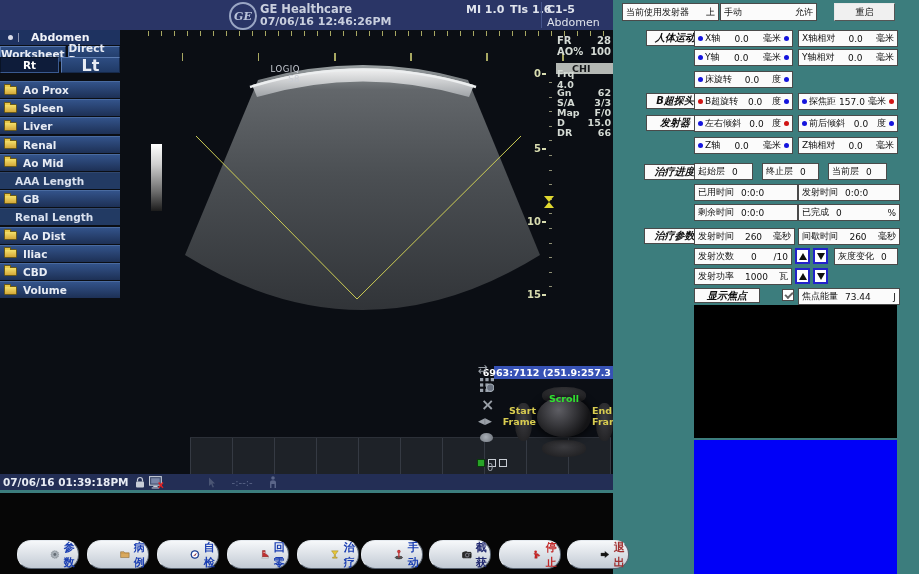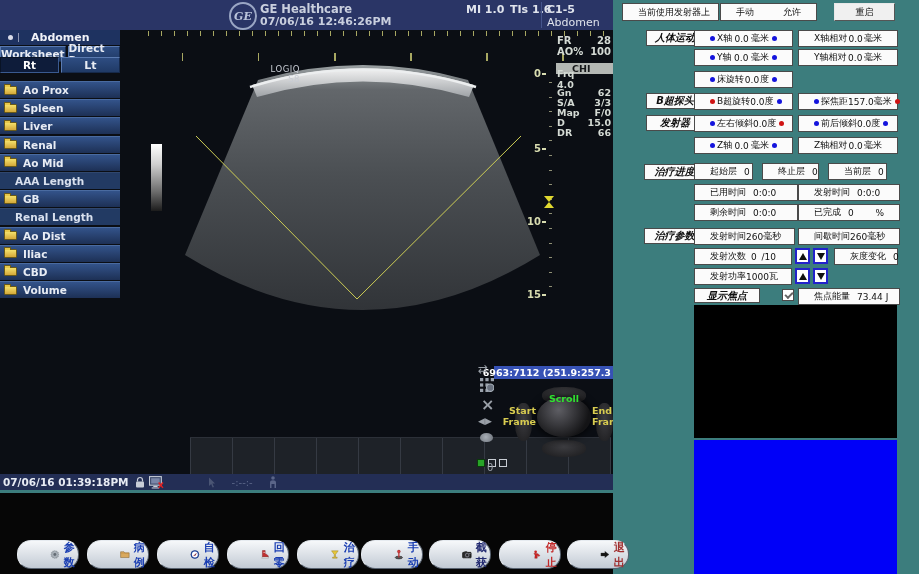--- a/index.html
+++ b/index.html
@@ -25,21 +25,21 @@
   .sb-bullet{width:5px;height:5px;border-radius:50%;background:#d8dce8;margin:0 5px 0 8px;}
   .sb-bar{width:1px;height:9px;background:#8a94b0;margin-right:12px;}
   .sb-tabs{position:absolute;left:0;top:46px;width:120px;height:16px;display:flex;gap:2px;}
   .sb-tab{flex:1;background:linear-gradient(#2e4d82,#203a66);border:1px solid;
           border-color:#5a7ab0 #16294a #16294a #5a7ab0;color:#e8ecf4;font-size:10.5px;font-weight:bold;
           display:flex;align-items:center;justify-content:center;box-sizing:border-box;}
   .sb-rtlt{position:absolute;left:0;top:57px;width:120px;height:16px;display:flex;gap:2px;}
   .sb-rt{flex:1;background:#0e1c3a;border:1px solid;border-color:#091325 #3a5a90 #3a5a90 #091325;
          color:#fff;font-size:10.5px;font-weight:bold;display:flex;align-items:center;justify-content:center;box-sizing:border-box;}
   .sb-lt{flex:1;background:linear-gradient(#2e4d82,#203a66);border:1px solid;
-         border-color:#5a7ab0 #16294a #16294a #5a7ab0;color:#e8ecf4;font-size:11px;font-weight:bold;
+         border-color:#5a7ab0 #16294a #16294a #5a7ab0;color:#e8ecf4;font-size:16px;font-weight:bold;
          display:flex;align-items:center;justify-content:center;box-sizing:border-box;}
   .sb-list{position:absolute;left:0;top:81px;width:120px;}
   .sb-item{height:17px;margin-bottom:1.2px;background:linear-gradient(#33538a,#1d3055);
            border-top:1px solid #4a6ba0;display:flex;align-items:center;
            color:#e8ecf4;font-size:10.5px;font-weight:bold;box-sizing:border-box;}
   .sb-item.plain{background:#223a63;border-top:1px solid #30476e;padding-left:15px;color:#d8e0ee;}
   .folder{width:11px;height:7px;background:linear-gradient(#f4e06a,#d4a83a);border:1px solid #6a5a18;
           border-radius:1px;position:relative;margin:0 6px 0 4px;flex:none;}
   .folder::before{content:"";position:absolute;top:-3px;left:-1px;width:5px;height:2px;
           background:#e8c84a;border:1px solid #6a5a18;border-bottom:none;}
@@ -87,21 +87,21 @@
   .faint{color:#5a6588;font-weight:normal;font-size:10px;}
   
   .tbtn{position:absolute;top:540px;width:62px;height:29px;box-sizing:border-box;z-index:6;
         background:linear-gradient(#f6f8fa,#c2cad4);border:1px solid;border-color:#e6ebf0 #596370 #596370 #e6ebf0;
         border-radius:14px;display:flex;align-items:center;justify-content:center;gap:4px;
         font-size:11px;font-weight:bold;color:#1a3eb2;cursor:pointer;padding-left:32px;}
   .tbtn.navy{color:#222a70;justify-content:center;} .tbtn.red{color:#c22828;} .tbtn.maroon{color:#a03030;}
   
   .rpanel{position:absolute;left:613px;top:0;width:306px;height:574px;background:#3c7d7d;}
   .pbox{position:absolute;height:17px;background:#fbfbfb;border:1px solid #4a4a4a;box-sizing:border-box;
-        display:flex;align-items:center;padding:0 15px;font-size:9px;color:#101010;white-space:nowrap;}
+        display:flex;align-items:center;padding:0 3px;font-size:9px;color:#101010;white-space:nowrap;}
   .pbox .val{flex:1;text-align:center;}
   .pbox.near .val{flex:0 0 auto;margin-left:7px;text-align:left;}
   .pbox .unit{margin-left:auto;padding-left:3px;}
   .pbox .val-r{margin-left:auto;}
   .glabel{position:absolute;height:16px;background:#fbfbfb;border:1px solid #4a4a4a;box-sizing:border-box;
         display:flex;align-items:center;justify-content:center;font-size:10px;font-weight:bold;font-style:italic;color:#101010;}
   .dot{width:5px;height:5px;border-radius:50%;display:inline-block;flex:none;}
   .dot.blue{background:#1414dd;} .dot.red{background:#d01414;}
   .dot.l{margin-right:2px;} .dot.r{margin-left:3px;}
   .udbtn{position:absolute;width:15px;height:16px;background:#fff;border:2px solid #2222cc;box-sizing:border-box;

